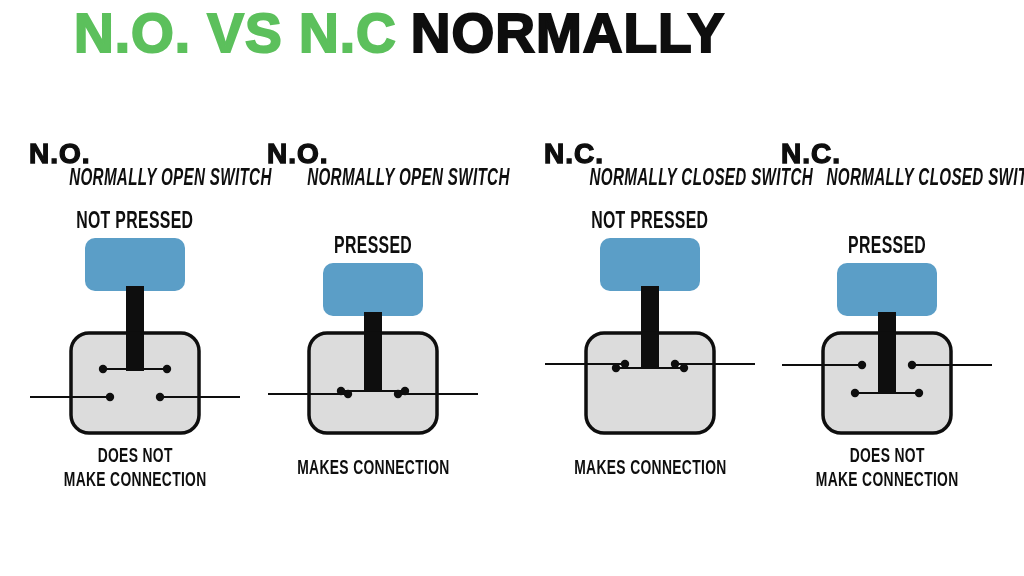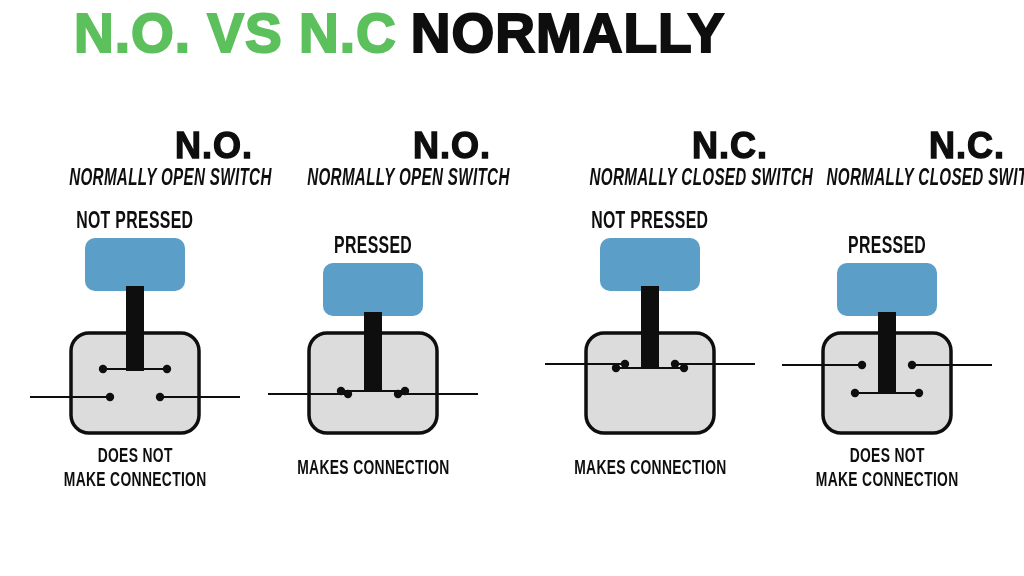--- a/index.html
+++ b/index.html
@@ -21,22 +21,22 @@
   .title .black{color:#0e0e0e;}
 
   
   .column{position:absolute;top:0;width:236px;height:576px;}
   .col-1{left:17px;}
   .col-2{left:255px;}
   .col-3{left:532px;}
   .col-4{left:769px;}
 
   .abbr{
-    position:absolute;top:128px;left:0;width:100%;margin:0;
-    text-align:right;font-size:36px;font-weight:bold;letter-spacing:1px;
+    position:absolute;top:128px;left:0;width:100%;margin:12px;
+    text-align:left;font-size:28px;font-weight:bold;letter-spacing:1px;
     -webkit-text-stroke:1.3px currentColor;line-height:1.0;
   }
   .subtitle{
     position:absolute;top:166px;left:0;width:100%;
     text-align:center;font-size:23px;font-weight:bold;line-height:1.0;
     white-space:nowrap;
     font-style:italic;
   }
   .state-label{
     position:absolute;top:208px;left:0;width:100%;height:24px;

